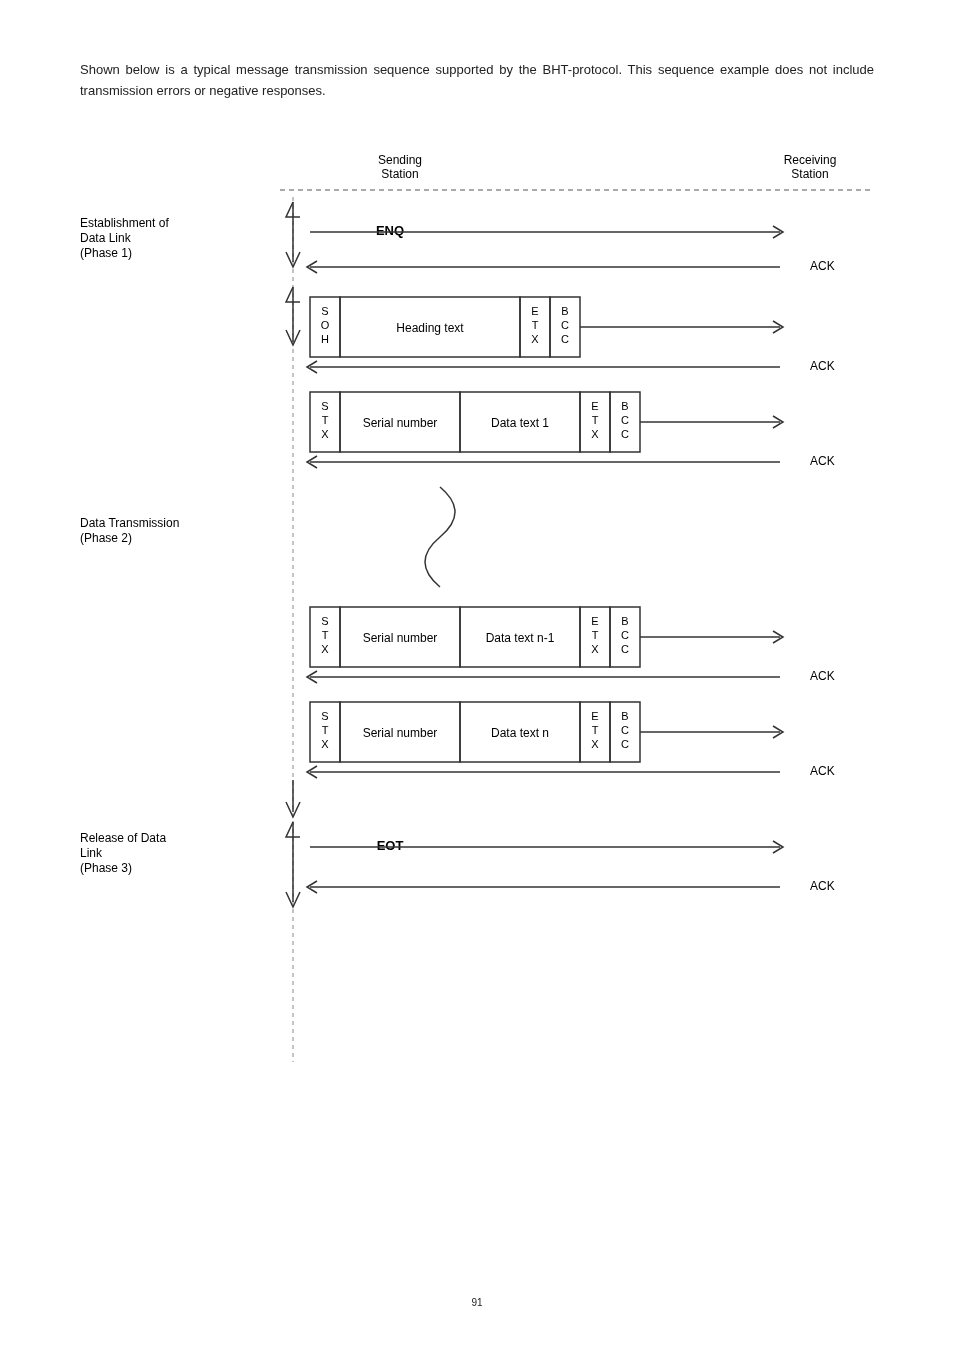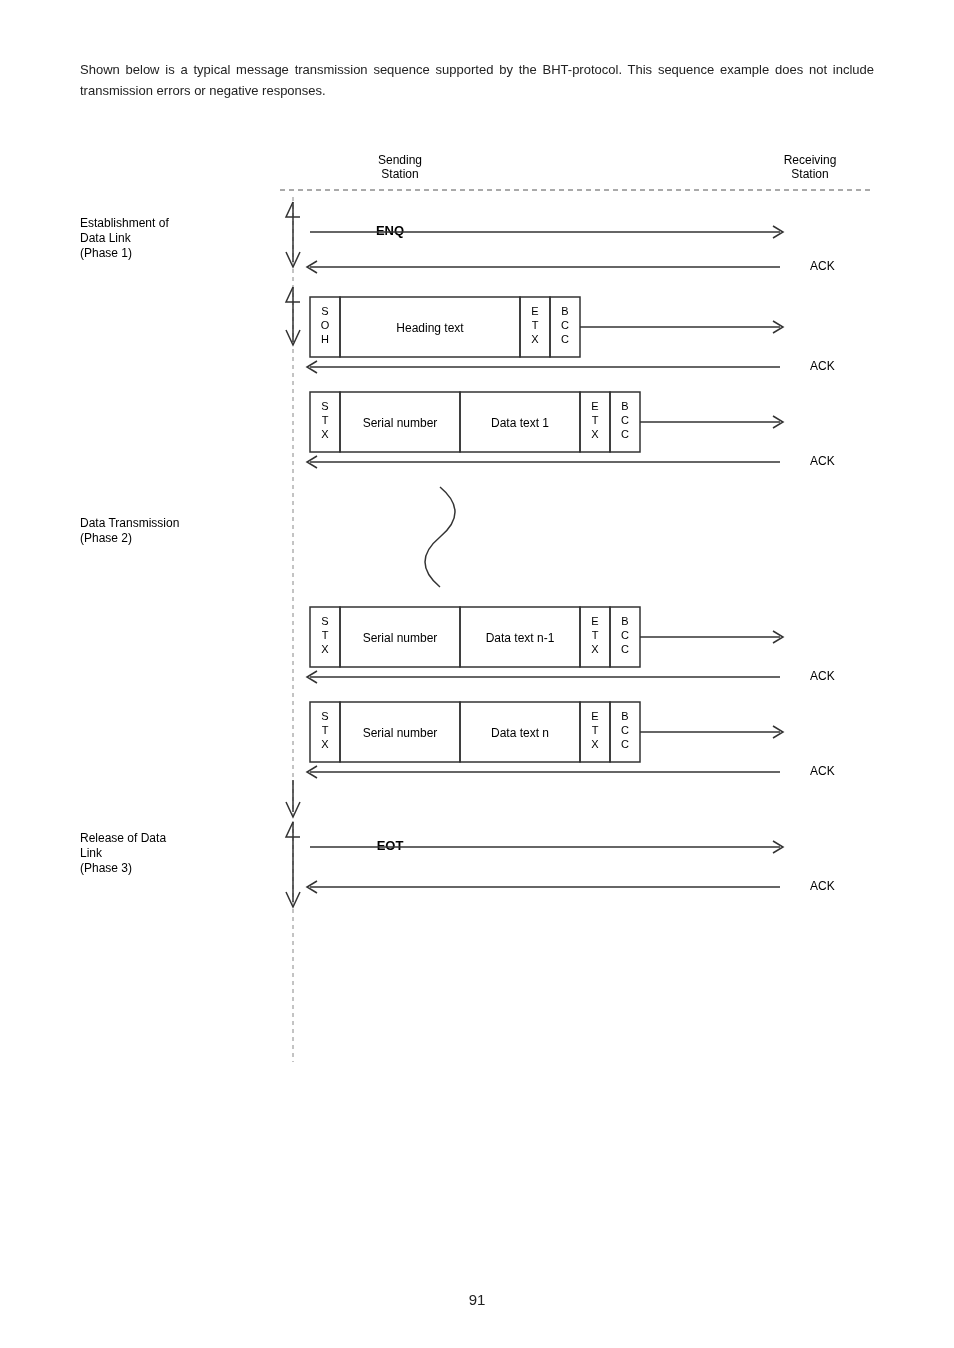--- a/index.html
+++ b/index.html
@@ -26,21 +26,21 @@
     .diagram-container {
       position: relative;
       width: 100%;
       height: 1000px;
     }
     .page-number {
       text-align: center;
       position: absolute;
       bottom: 40px;
       width: calc(100% - 160px);
-      font-size: 15px;
+      font-size: 10px;
     }
     
     svg {
       position: absolute;
       top: 0; left: 0;
     }
   </style>
 </head>
 <body>
 

